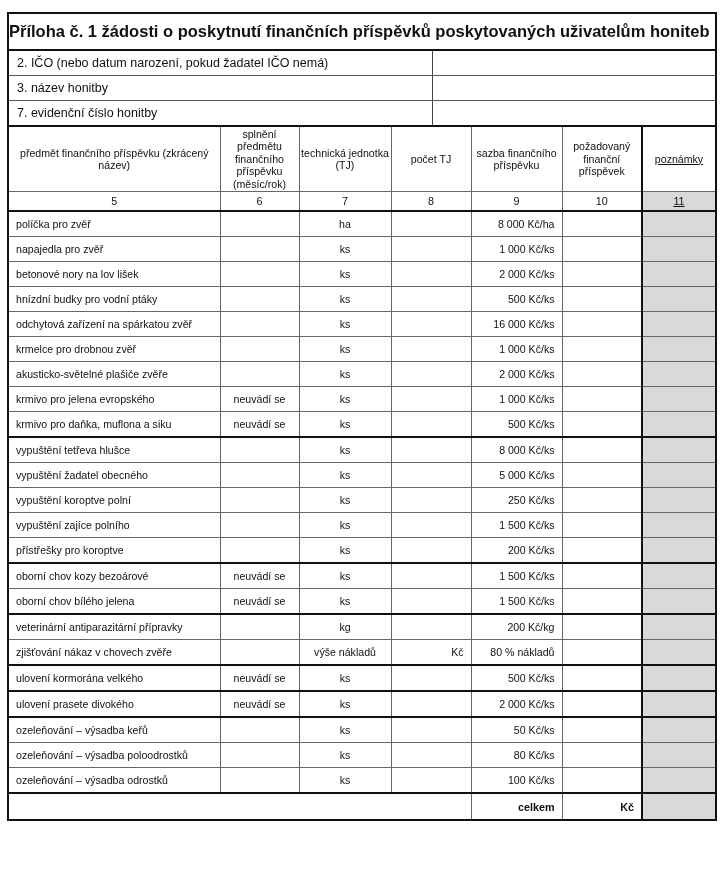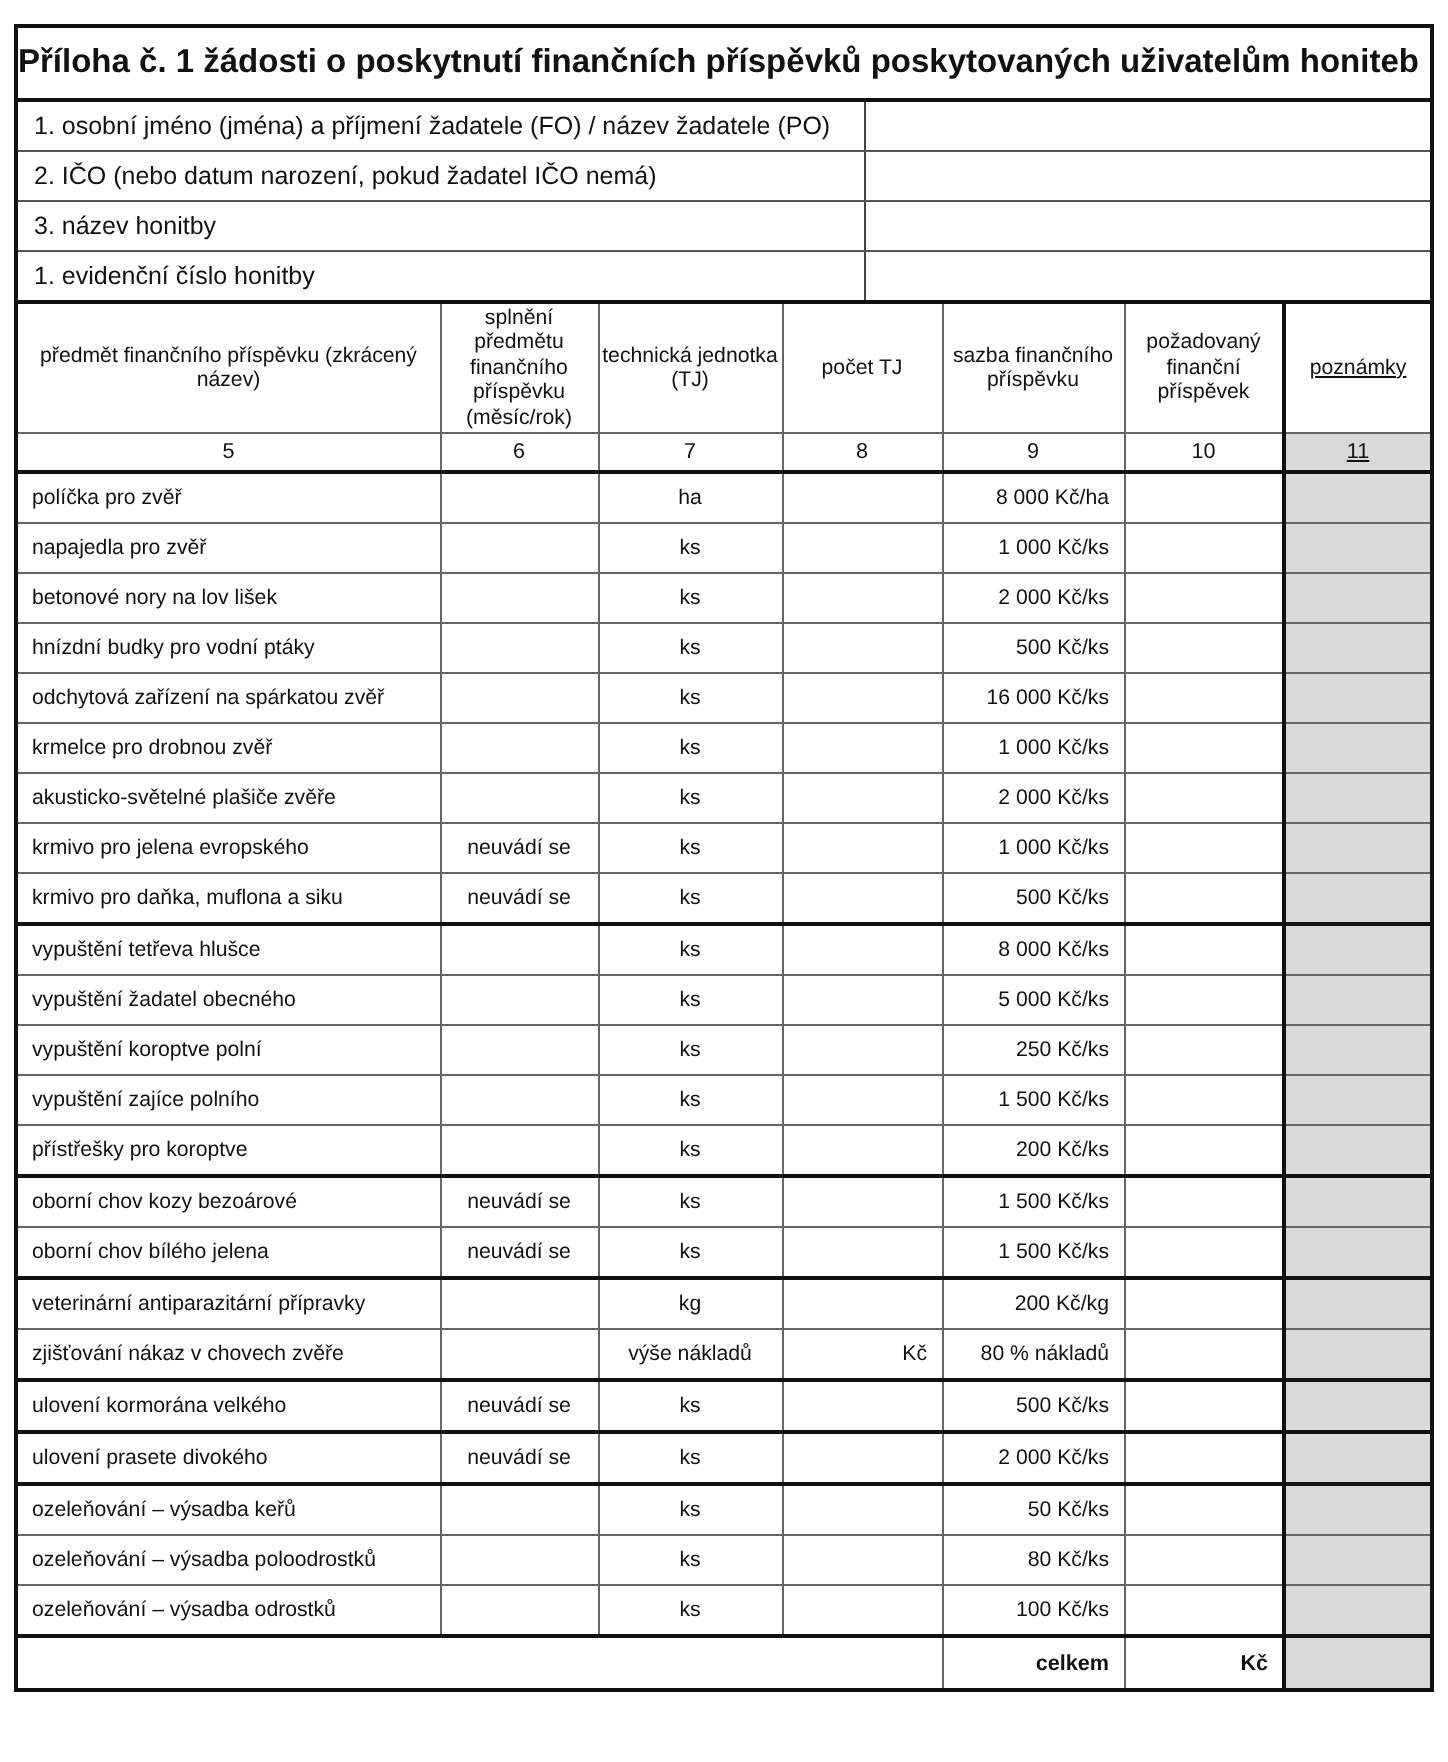--- a/index.html
+++ b/index.html
@@ -34,33 +34,29 @@
   tr:last-child td { border-bottom: none; }
 </style>
 </head>
 <body>
 
 <div class="sheet">
   <div class="title">Příloha č. 1 žádosti o poskytnutí finančních příspěvků poskytovaných uživatelům honiteb</div>
 
   <div class="info-wrap">
     <div class="info-row">
-      <div class="info-label">1. osobní jméno (jména) a příjmení žadatele (FO) / název žadatele (PO)</div>
-      <div class="info-value"></div>
-    </div>
-    <div class="info-row">
       <div class="info-label">2. IČO (nebo datum narození, pokud žadatel IČO nemá)</div>
       <div class="info-value"></div>
     </div>
     <div class="info-row">
       <div class="info-label">3. název honitby</div>
       <div class="info-value"></div>
     </div>
     <div class="info-row">
-      <div class="info-label">1. evidenční číslo honitby</div>
+      <div class="info-label">7. evidenční číslo honitby</div>
       <div class="info-value"></div>
     </div>
   </div>
 
   <table>
     <colgroup>
       <col class="c1">
         <col class="c2">
         <col class="c3">
         <col class="c4">

